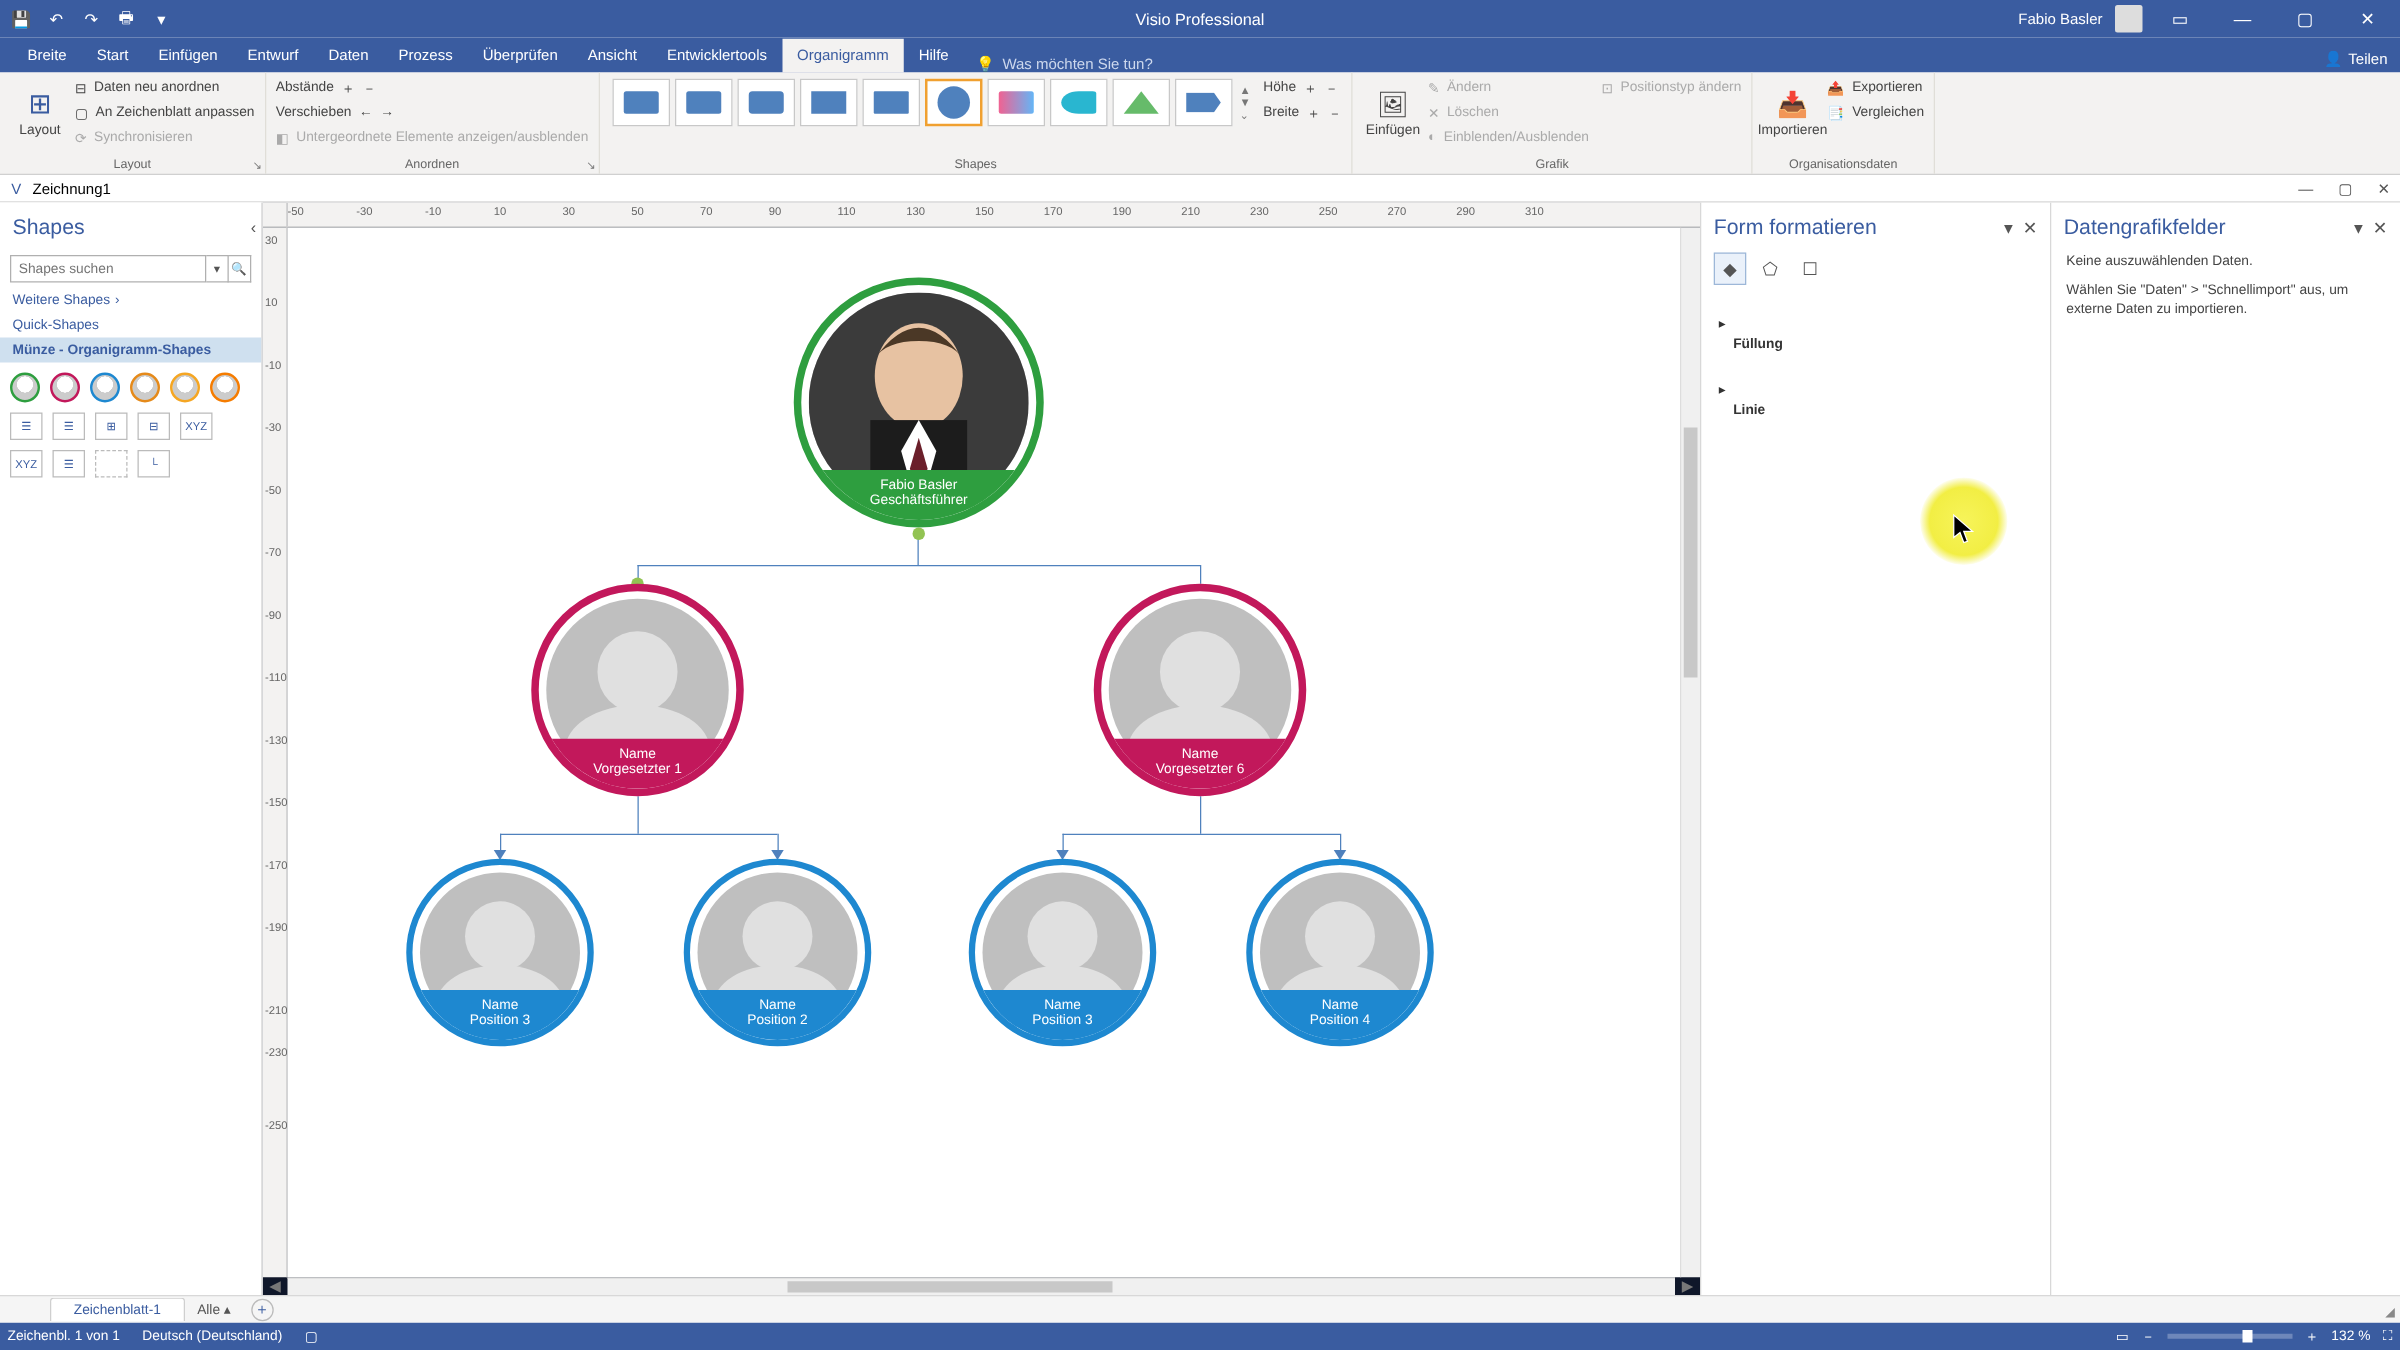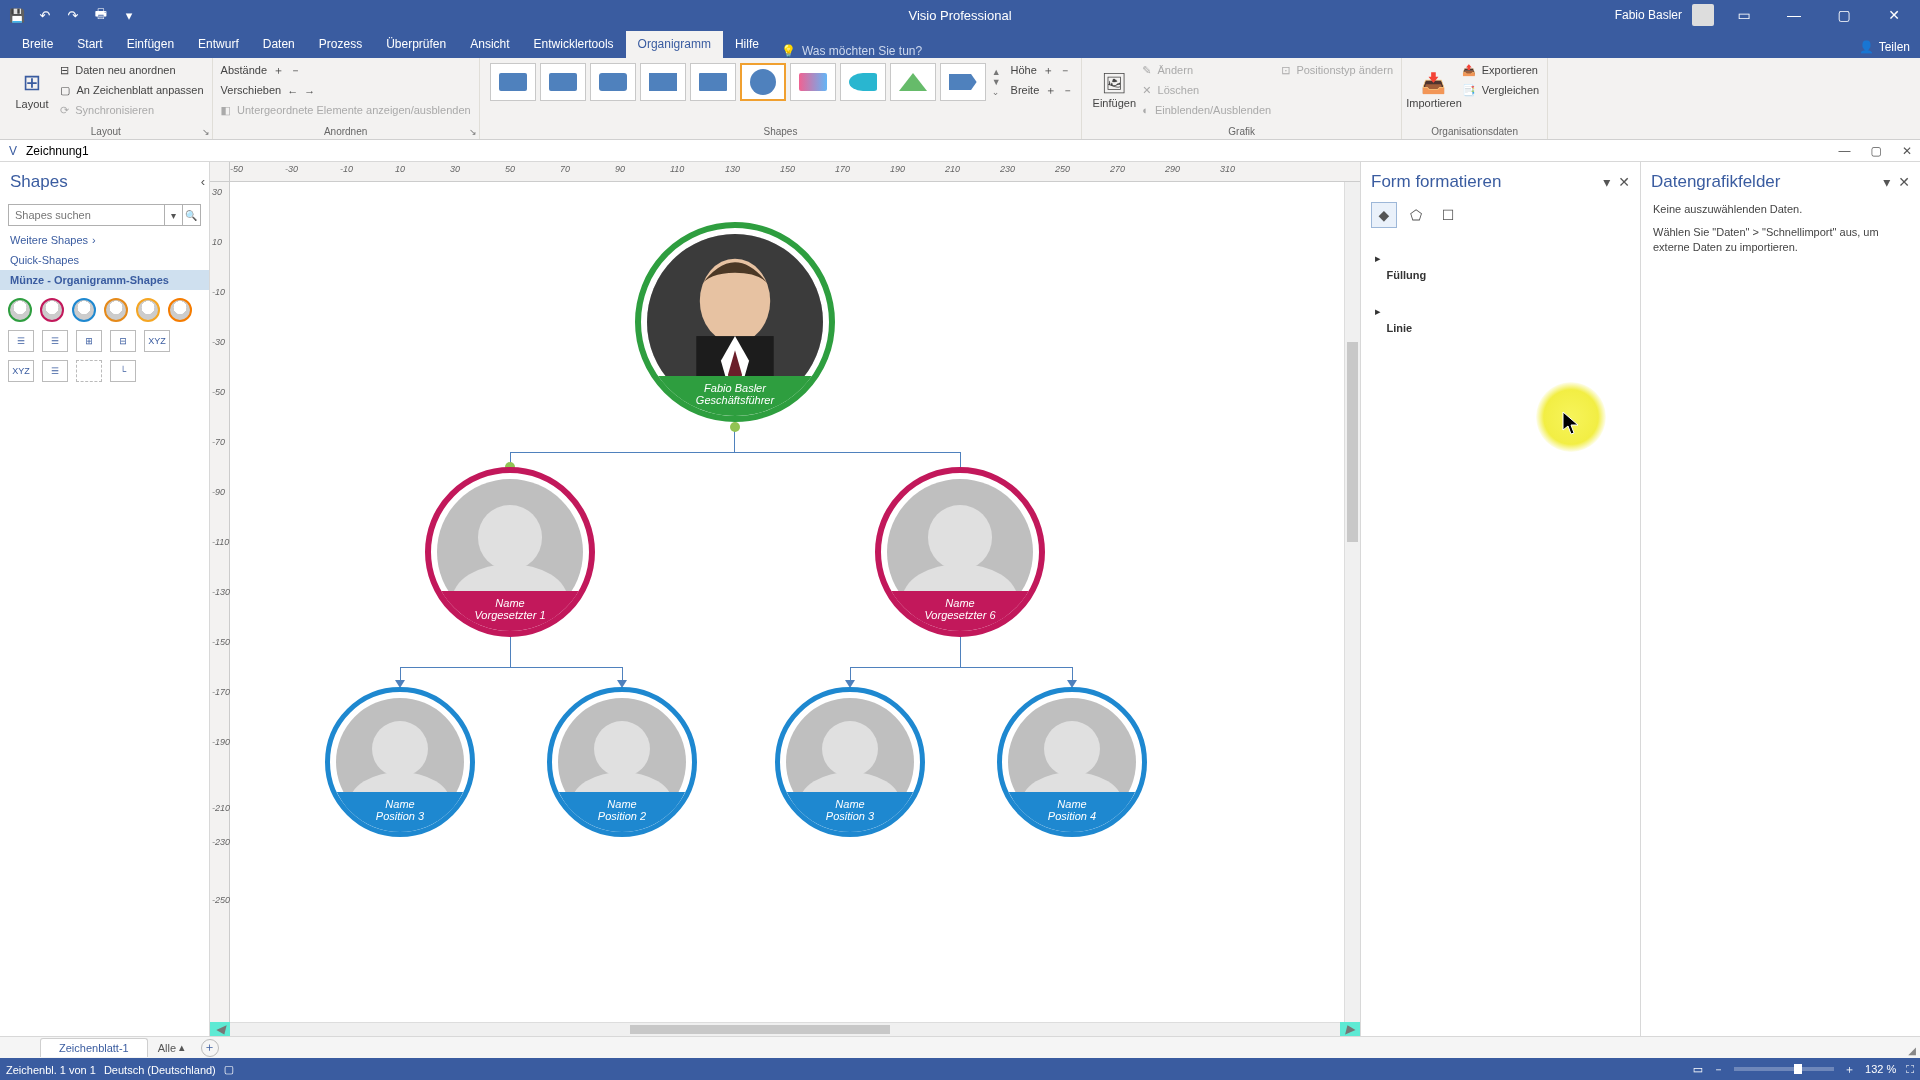--- a/index.html
+++ b/index.html
@@ -57,21 +57,21 @@
 .shape-palette { padding: 8px; display: flex; flex-wrap: wrap; gap: 8px; }
 .coin { width: 24px; height: 24px; border-radius: 50%; border: 2px solid; background: radial-gradient(circle at 50% 38%, #fff 0 40%, #ccc 41% 100%); }
 .coin.green { border-color:#2e9e3f; }
 .coin.magenta { border-color:#c2185b; }
 .coin.blue { border-color:#1e88d0; }
 .coin.orange { border-color:#e58a1a; }
 .coin.orange2 { border-color:#f5a623; }
 .shape-palette .mini-icon { width:26px; height:22px; border:1px solid #bbb; background:#fff; display:flex; align-items:center; justify-content:center; font-size:9px; color:#3a5ca0; }
 
 
-.canvas-wrap { flex: 1; display: flex; flex-direction: column; background:#5eead4;font-style:italic; }
+.canvas-wrap { flex: 1; display: flex; flex-direction: column; background:#0f172a; }
 .ruler-h-wrap { display:flex; height:20px; }
 .ruler-corner { width: 20px; height: 20px; border-right:1px solid #ccc; border-bottom:1px solid #ccc; background:#f3f2f1; }
 .ruler-h { flex:1; border-bottom: 1px solid #ccc; background:#f3f2f1; position:relative; font-size:9px; color:#666; overflow:hidden; }
 .ruler-h span { position:absolute; top:2px; }
 .ruler-v { width: 20px; border-right: 1px solid #ccc; background:#f3f2f1; position:relative; font-size:9px; color:#666; }
 .ruler-v span { position:absolute; left:2px; transform:translateY(-50%); }
 .canvas-row { flex:1; display:flex; position:relative; overflow:hidden; }
 .canvas { flex:1; position:relative; background:#fff; }
 .vscroll { width:16px; background:#f0f0f0; border-left:1px solid #ddd; position:relative; }
 .vscroll .thumb { position:absolute; left:2px; right:2px; top:160px; height:200px; background:#c8c8c8; }
@@ -117,21 +117,21 @@
 
 
 .tab-strip { height:22px; display:flex; align-items:center; border-top:1px solid #d8d8d8; font-size:11px; position:relative; background:#f5f5f5;}
 .sheet-tab { padding:3px 18px; background:#fff; border:1px solid #cfcfcf; border-bottom:none; color:#3a5ca0; border-radius:3px 3px 0 0; margin-left:40px;}
 .all-btn { padding:3px 10px; color:#555; display:flex; align-items:center; gap:3px; }
 .add-btn { width:18px; height:18px; border:1px solid #bbb; border-radius:50%; display:flex; align-items:center; justify-content:center; color:#3a5ca0; margin-left:6px; font-size:12px;}
 .resize-grip { position:absolute; right:4px; bottom:2px; font-size:10px; color:#888; }
 
 
 .status-bar { height:22px; background:#3a5ca0; color:#fff; display:flex; align-items:center; font-size:11px; padding:0 6px; }
-.status-left { display:flex; gap:8px; align-items:flex-end;}
+.status-left { display:flex; gap:18px; align-items:center;}
 .status-right { margin-left:auto; display:flex; gap:10px; align-items:center; }
 .zoom-track { width:100px; height:4px; background:#6e87ba; position:relative; }
 .zoom-thumb { position:absolute; top:-3px; width:8px; height:10px; background:#fff; left:60px; }
 </style>
 </head>
 <body>
 
 <div class="titlebar">
   <div class="titlebar-left">
     <span class="qat-btn">💾</span>

